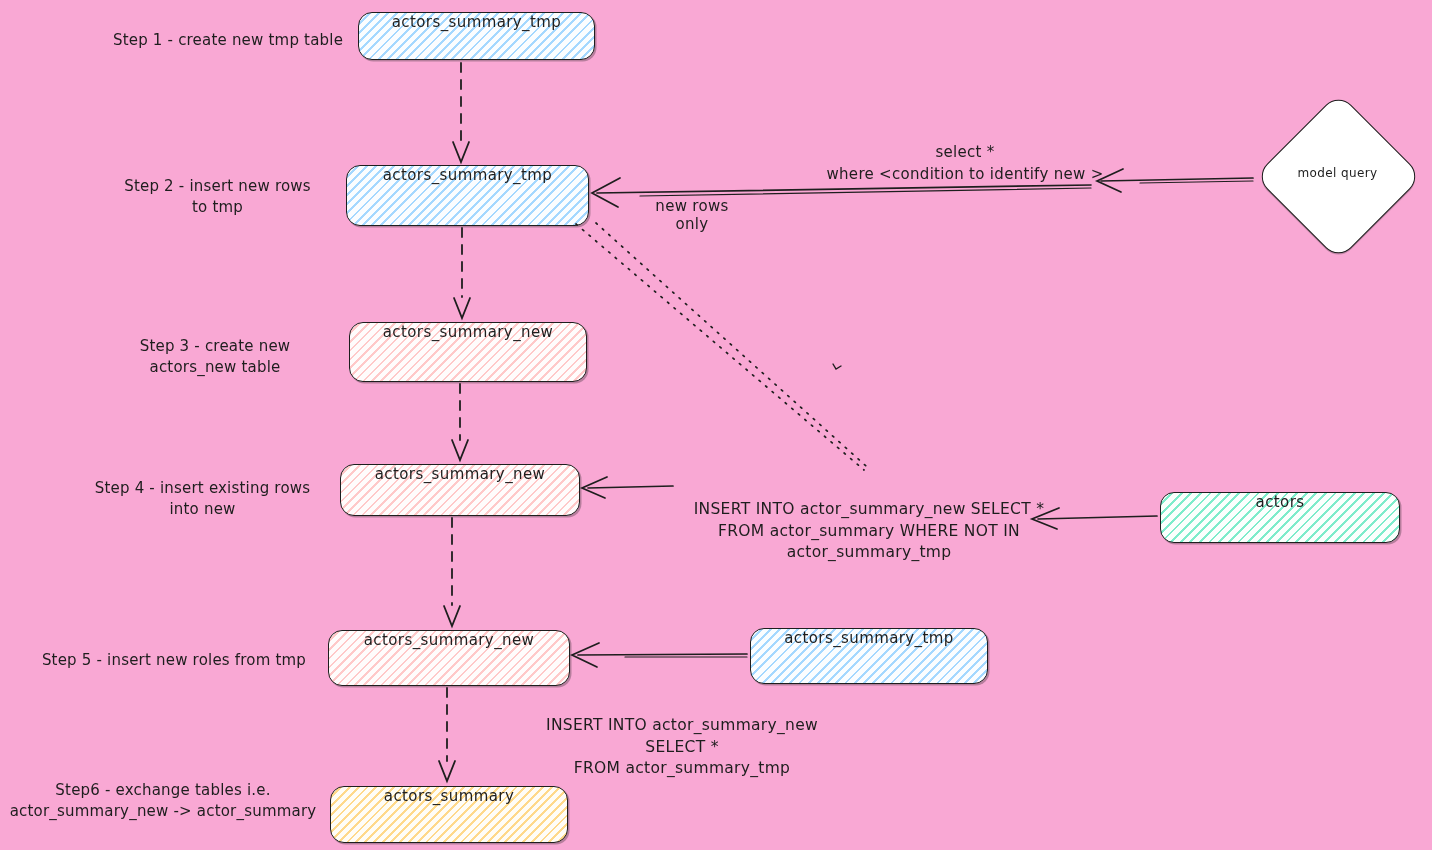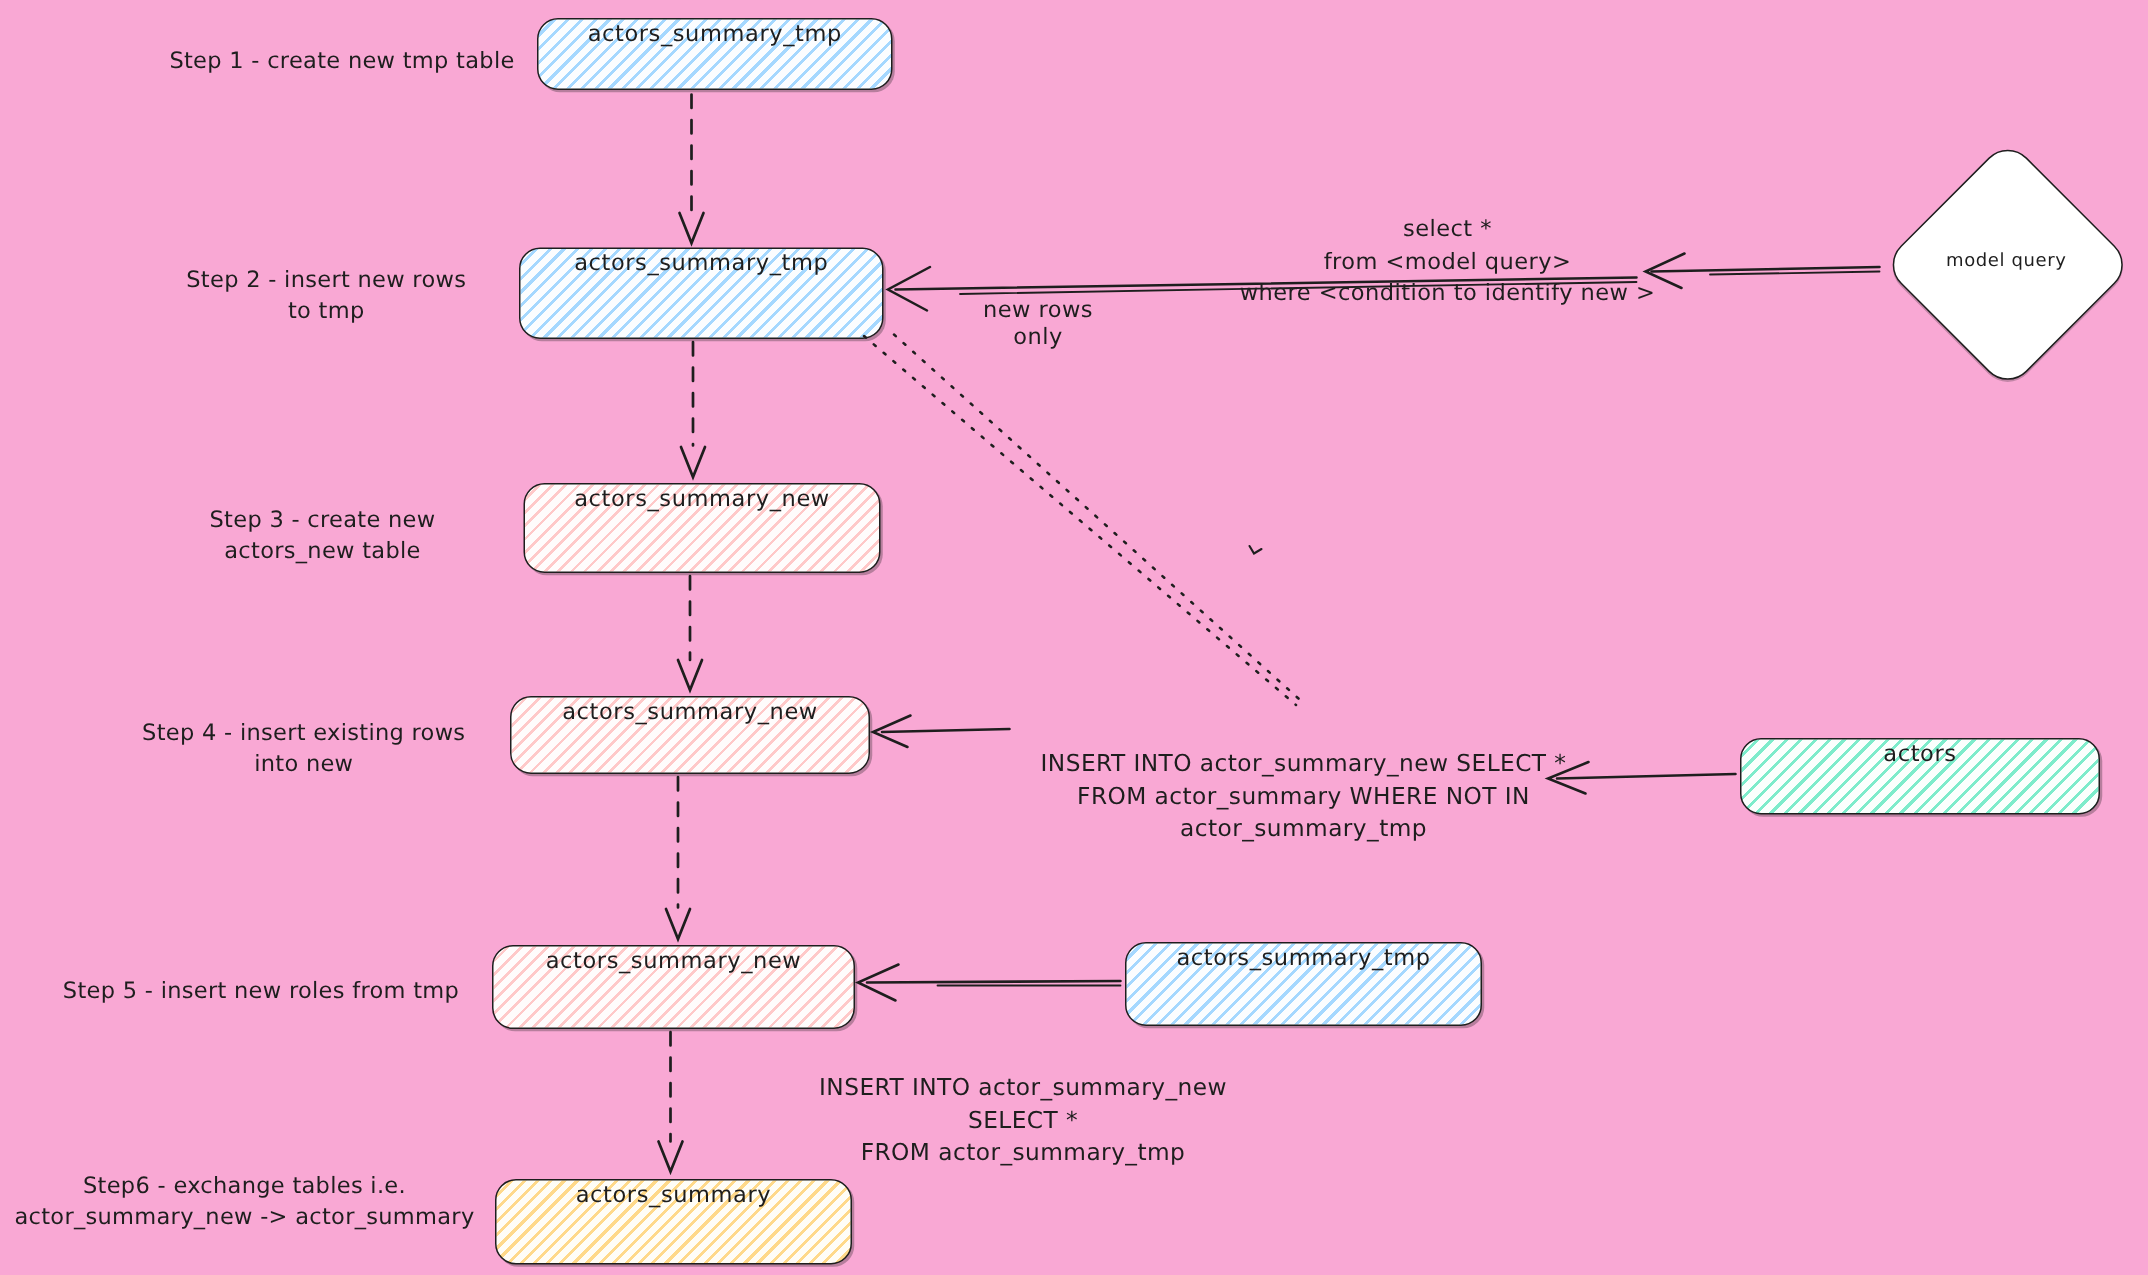--- a/index.html
+++ b/index.html
@@ -87,21 +87,20 @@
     <span>actors</span>
   </div>
 
   <div class="diamond"></div>
   <div class="diamond-label">model query</div>
 
   <div class="edge-label" style="left:637px;top:197px;width:110px;text-align:center">new rows only</div>
 
   <div class="sql-note" style="left:780px;top:142px;width:370px">
     <div>select *</div>
-    <div>from &lt;model query&gt;</div>
     <div>where &lt;condition to identify new &gt;</div>
   </div>
 
   <div class="sql-note sql-caps" style="left:678px;top:469px;width:382px">
     <div>INSERT INTO actor_summary_new SELECT *</div>
     <div>FROM actor_summary WHERE NOT IN</div>
     <div>actor_summary_tmp</div>
   </div>
 
   <div class="sql-note sql-caps" style="left:532px;top:685px;width:300px">

